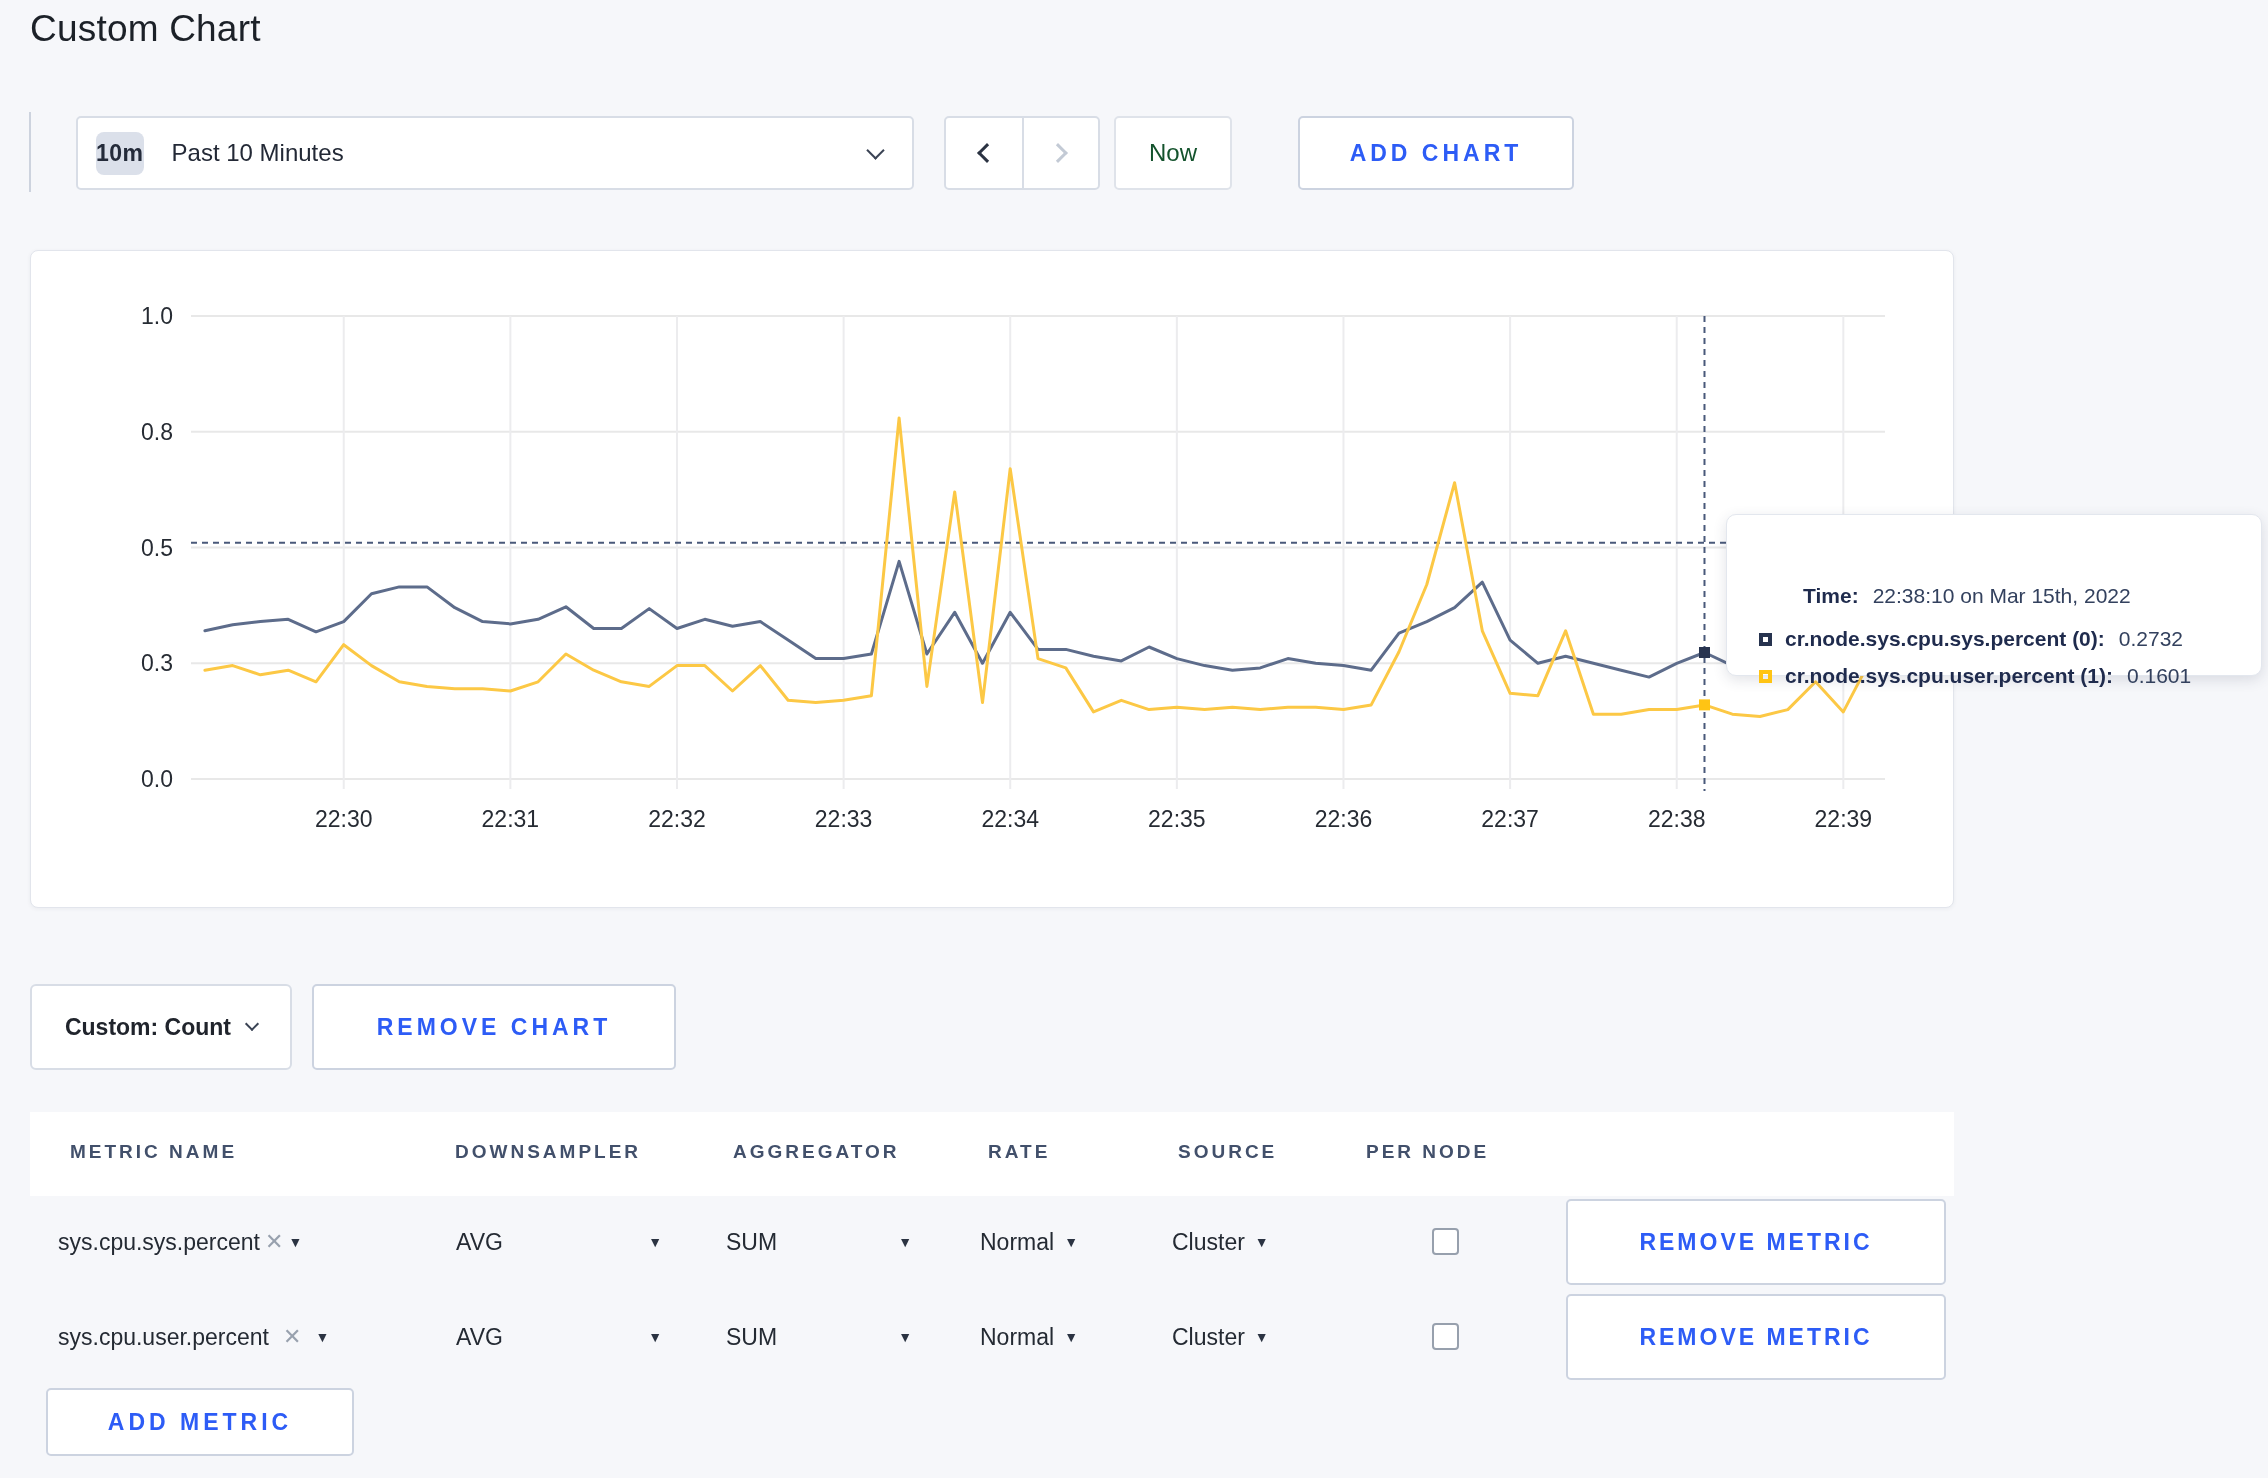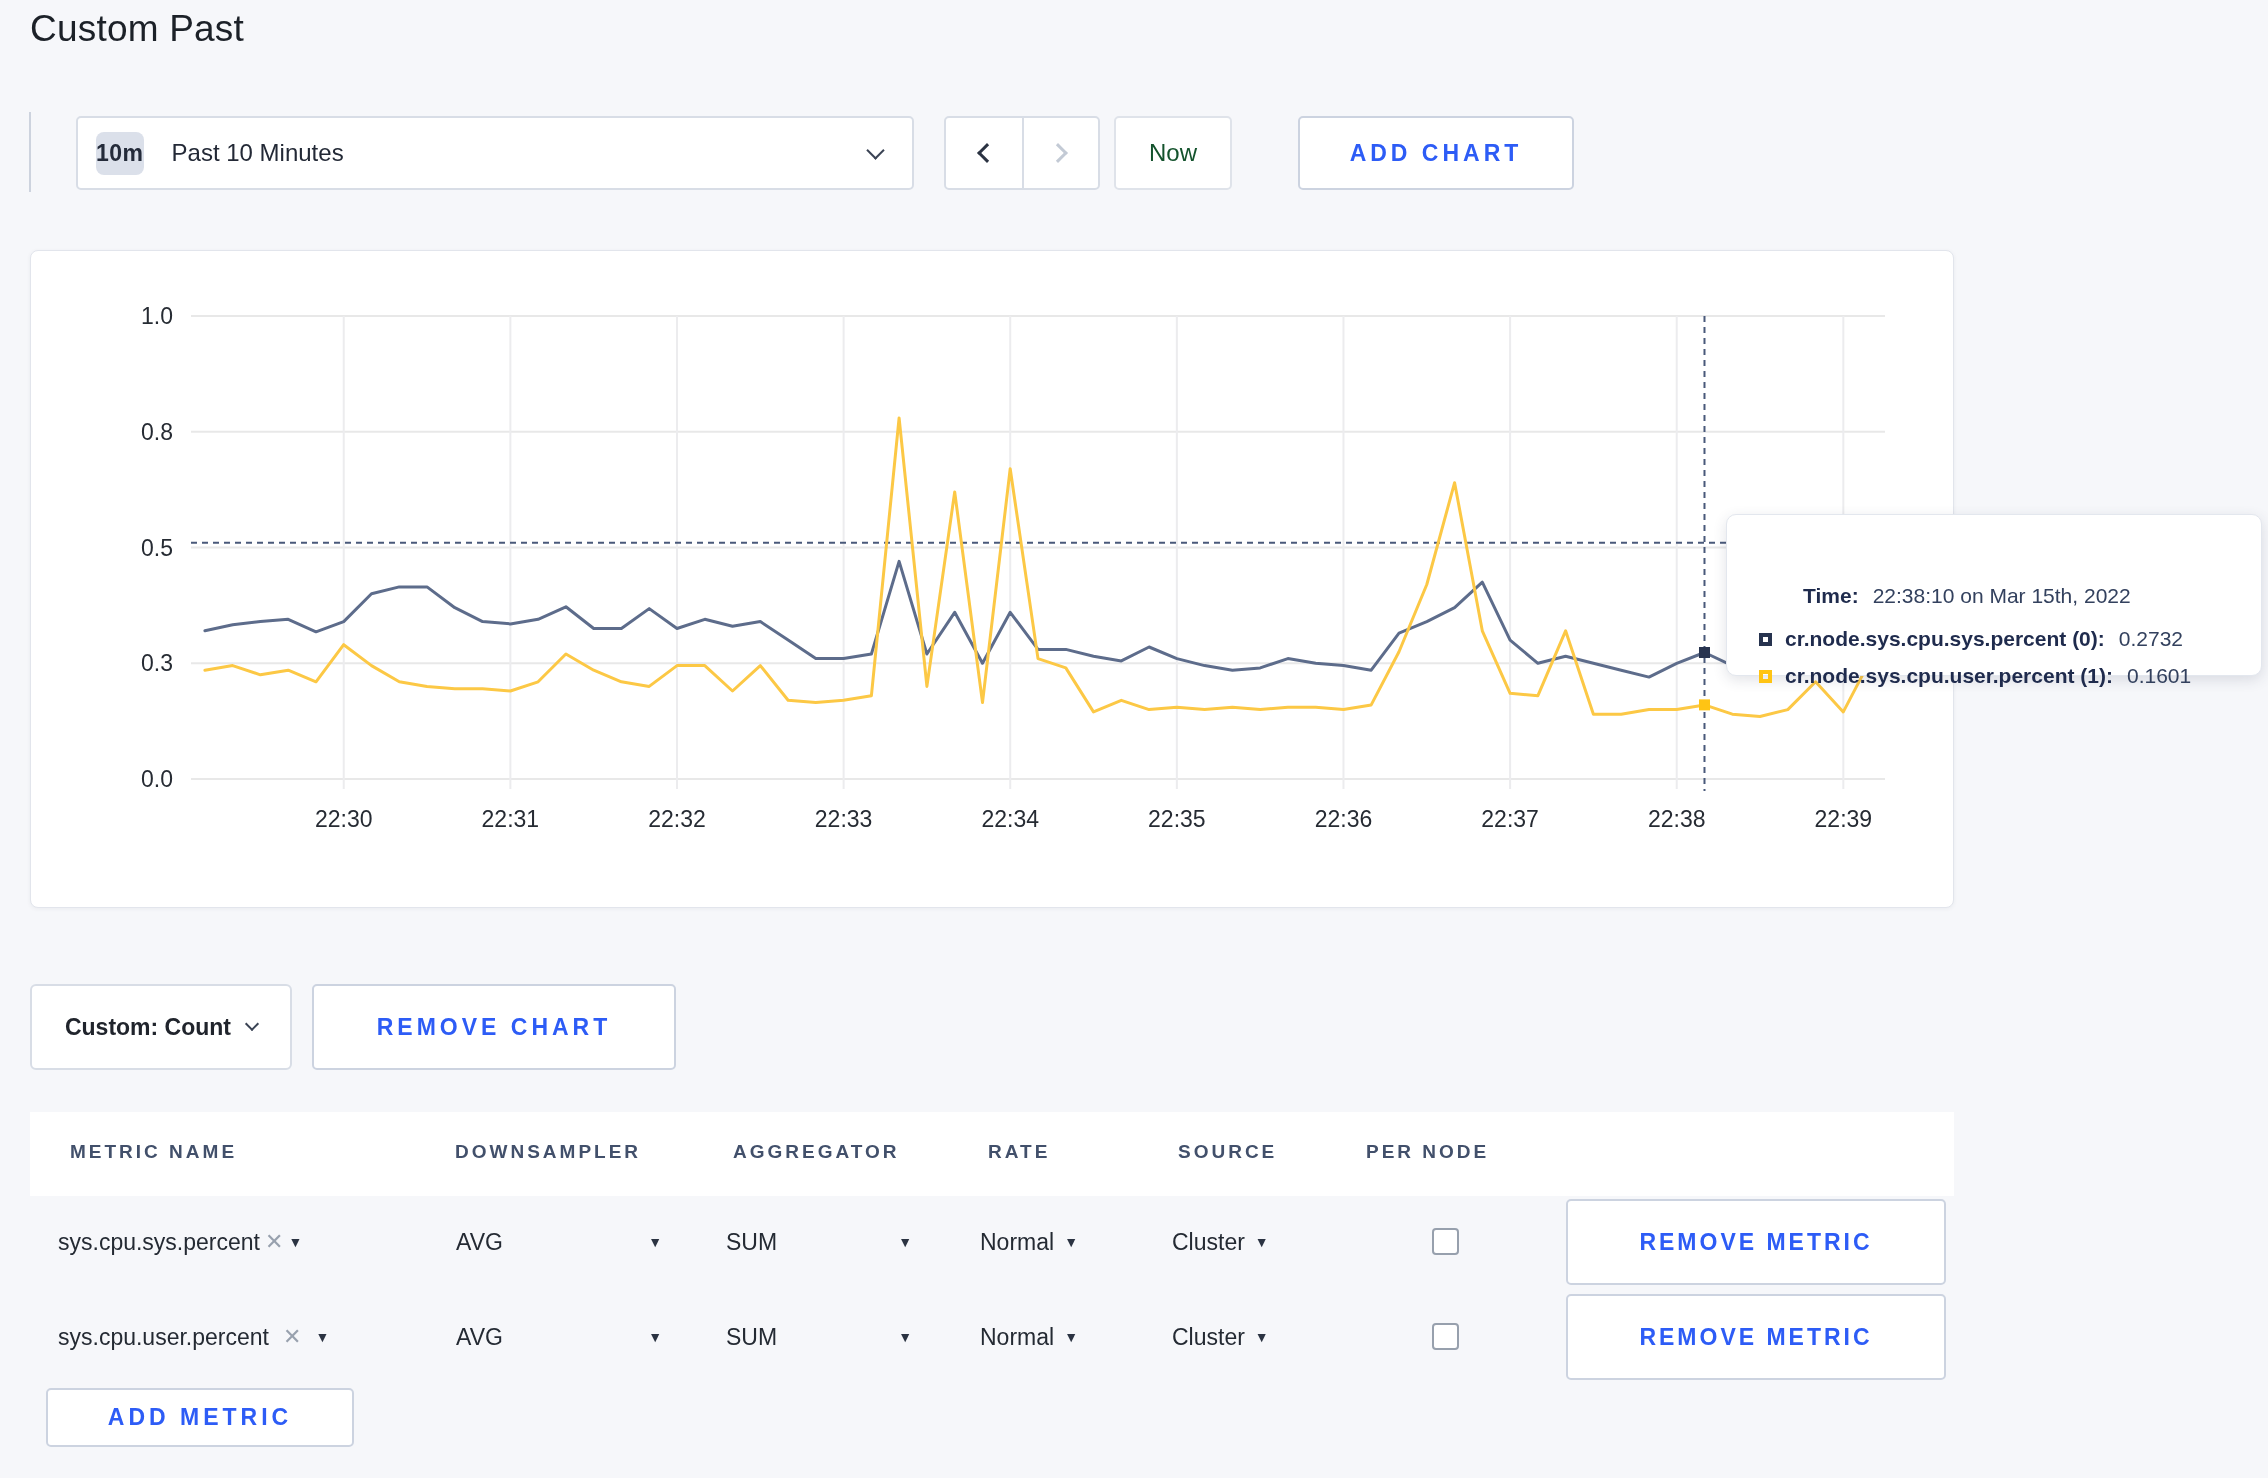--- a/index.html
+++ b/index.html
@@ -91,26 +91,26 @@
   }
   .mrow { position:absolute; left:0; width:2268px; height:88px; }
   .cell { position:absolute; top:0; height:88px; display:flex; align-items:center; font-size:23px; color:#242a33; }
   .tri { font-size:14px; color:#2b3342; }
   .clear-x { font-size:22px; color:#98a1ae; cursor:pointer; }
   .checkbox {
     position:absolute; left:1432px; top:30px; width:27px; height:27px;
     background:#fff; border:2.5px solid #97a0ad; border-radius:4px; cursor:pointer;
   }
   .remove-metric { position:absolute; left:1566px; top:1px; width:380px; height:86px; letter-spacing:3px; }
-  .add-metric { left:46px; top:1388px; width:308px; height:59px; }
+  .add-metric { left:46px; top:1388px; width:308px; height:68px; }
 </style>
 </head>
 <body>
 
-<h1 class="abs page-title">Custom Past</h1>
+<h1 class="abs page-title">Custom Chart</h1>
 
 <div class="abs tb-divider"></div>
 
 <div class="abs time-dd">
   <span class="time-badge">10m</span>
   <span class="time-label">Past 10 Minutes</span>
   <span class="chev"></span>
 </div>
 
 <div class="abs pager">

